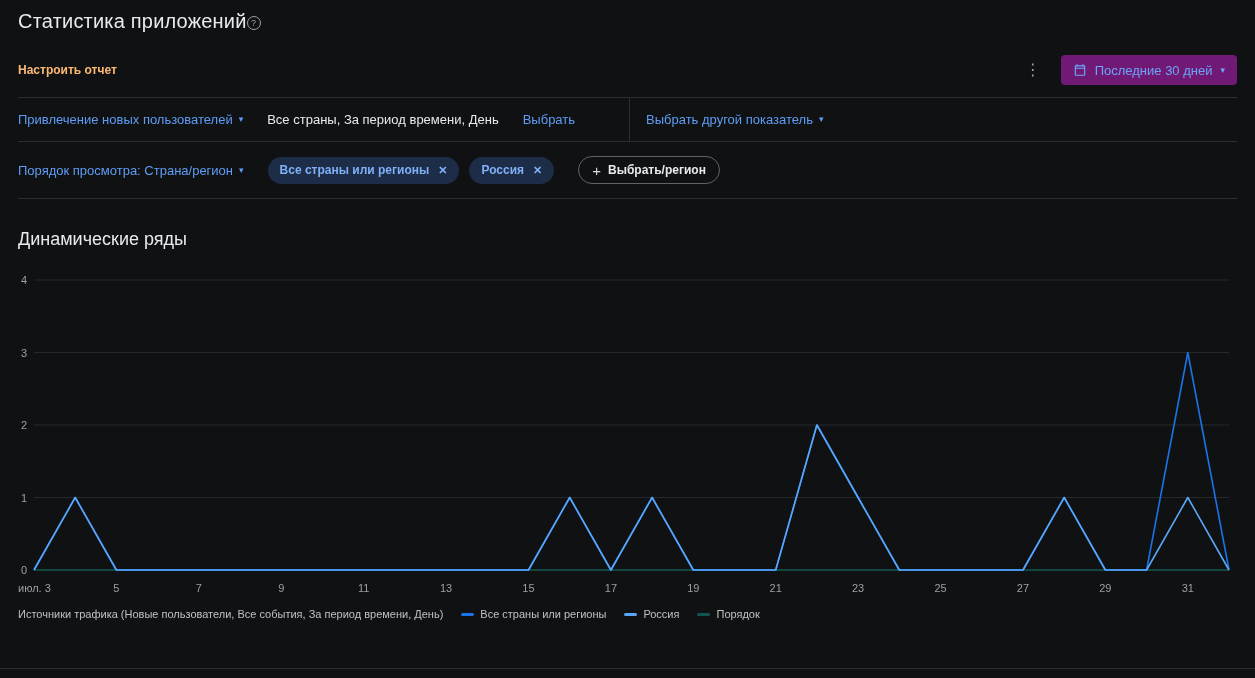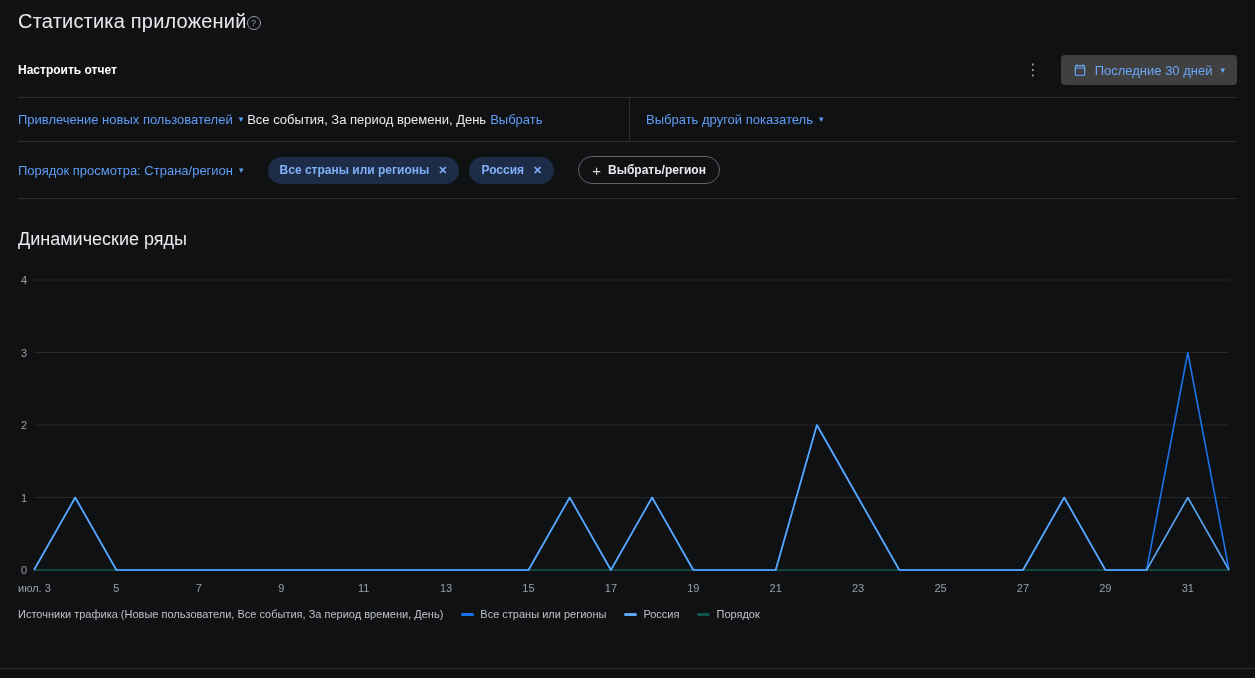--- a/index.html
+++ b/index.html
@@ -15,34 +15,34 @@
 
   .page-header { display: flex; align-items: center; padding-top: 10px; }
   h1 { font-size: 20px; font-weight: 500; color: #e8eaed; letter-spacing: .2px; }
   .help-icon {
     width: 14px; height: 14px; border: 1px solid #9aa0a6; border-radius: 50%;
     color: #9aa0a6; font-size: 9px; display: flex; align-items: center; justify-content: center;
     margin-top: 3px; cursor: pointer;
   }
 
   .toolbar { display: flex; align-items: center; justify-content: space-between; margin-top: 22px; }
-  .configure { font-size: 12px; font-weight: 700; color: #ffffff; }
+  .configure { font-size: 12px; font-weight: 700; color: #fdba74; }
   .toolbar-right { display: flex; align-items: center; gap: 16px; }
   .kebab { color: #9aa0a6; font-size: 16px; cursor: pointer; padding: 0 4px; line-height: 1; }
   .date-btn {
     display: flex; align-items: center; gap: 8px;
-    background: #404040; color: #6ba6f8; border: none; border-radius: 4px;
+    background: #701a75; color: #6ba6f8; border: none; border-radius: 4px;
     height: 30px; padding: 0 12px; font-size: 13px; font-weight: 500;
     font-family: inherit; cursor: pointer;
   }
   .caret { font-size: 9px; line-height: 1; }
 
   .filter-table { margin-top: 12px; border-top: 1px solid #2d2e31; border-bottom: 1px solid #2d2e31; }
   .metric-row { display: flex; border-bottom: 1px solid #2d2e31; }
-  .metric-left { flex: 0 0 612px; display: flex; align-items: center; gap: 4px; padding: 14px 0; border-right: 1px solid #2d2e31; }
+  .metric-left { flex: 0 0 612px; display: flex; align-items: center; gap: 24px; padding: 14px 0; border-right: 1px solid #2d2e31; }
   .metric-right { display: flex; padding-left: 16px; }
   .link {
     color: #5f9df6; font-size: 13px; background: none; border: none;
     font-family: inherit; cursor: pointer; display: flex; align-items: center; gap: 6px; font-weight: 500;
   }
   .metric-detail { font-size: 13px; color: #e8eaed; }
 
   .dimension-row { display: flex; align-items: center; gap: 24px; padding: 14px 0; }
   .chips { display: flex; align-items: center; gap: 10px; }
   .chip {
@@ -97,21 +97,21 @@
     </div>
   </div>
 
   <div class="filter-table">
     <div class="metric-row">
       <div class="metric-left">
         <button class="link">
           <span>Привлечение новых пользователей</span>
           <span class="caret">▾</span>
         </button>
-        <span class="metric-detail">Все события, За период времени, День</span>
+        <span class="metric-detail">Все страны, За период времени, День</span>
         <button class="link">Выбрать</button>
       </div>
       <div class="metric-right">
         <button class="link">
           <span>Выбрать другой показатель</span>
           <span class="caret">▾</span>
         </button>
       </div>
     </div>
     <div class="dimension-row">

